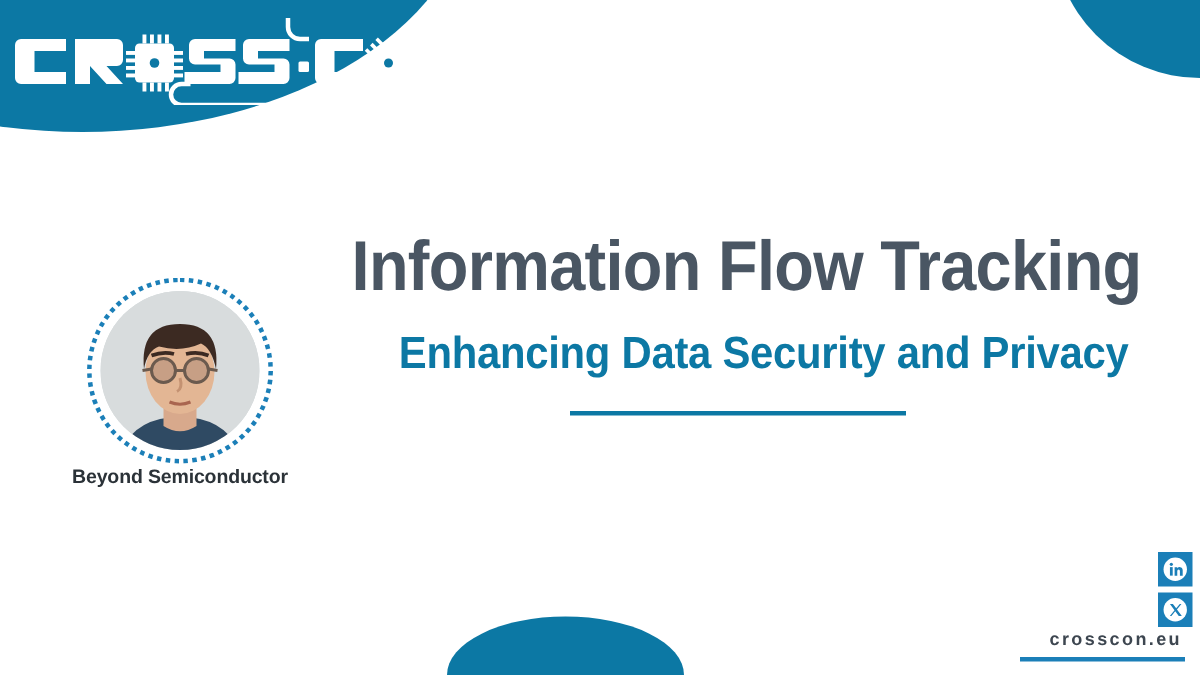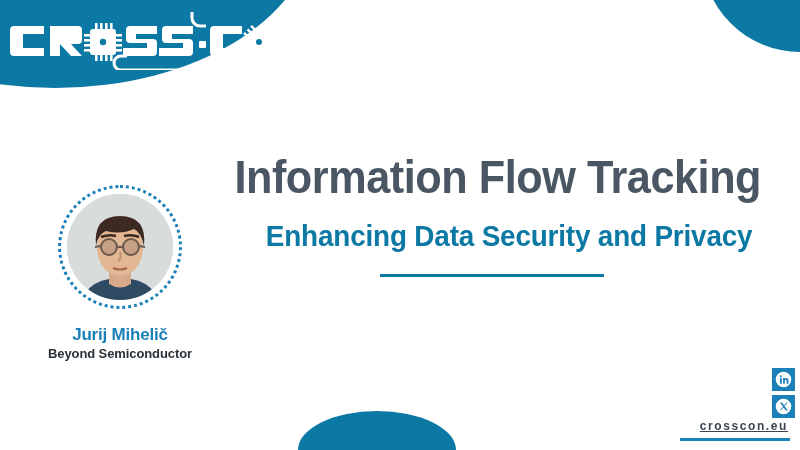--- a/index.html
+++ b/index.html
@@ -163,21 +163,20 @@
   }
   .footer-url {
     position: absolute;
     right: 12px;
     top: 419px;
     font-family: "Liberation Sans Narrow", "Liberation Sans", sans-serif;
     font-size: 12px;
     font-weight: bold;
     color: #3D4650;
     letter-spacing: 1.6px;
-    text-decoration: underline;
   }
   .footer-bar {
     position: absolute;
     right: 10px;
     top: 438px;
     width: 110px;
     height: 3px;
     background: #1B7FB8;
   }
 </style>
@@ -274,21 +273,20 @@
           </g>
 
           <path d="M34 43 q8 -3 15 -1" stroke="#3c2a22" stroke-width="2.5" fill="none"></path>
           <path d="M57 42 q8 -2 15 1" stroke="#3c2a22" stroke-width="2.5" fill="none"></path>
 
           <path d="M53 58 q2 7 -2 9" stroke="#c49272" stroke-width="2" fill="none"></path>
           <path d="M46 74 q7 3 14 0" stroke="#a9654f" stroke-width="2" fill="none"></path>
         </svg>
       </div>
     </div>
-    <div class="speaker-name">Jurij Mihelič</div>
     <div class="speaker-org">Beyond Semiconductor</div>
   </div>
 
   <div class="title-block">
     <div class="talk-title">Information Flow Tracking</div>
     <div class="talk-subtitle">Enhancing Data Security and Privacy</div>
     <div class="title-rule"></div>
   </div>
 
   <div class="social">

